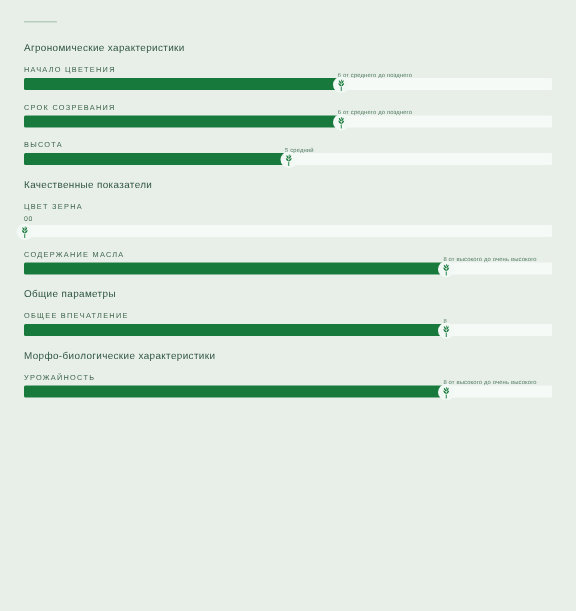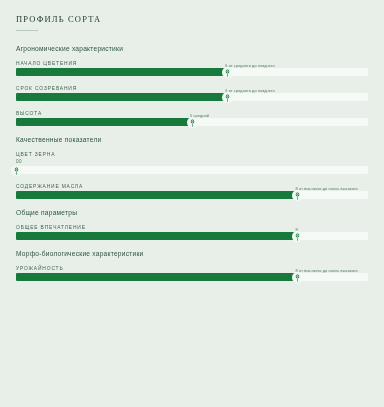--- a/index.html
+++ b/index.html
@@ -111,21 +111,20 @@
   }
   .bar-marker svg {
     display: block;
   }
 </style>
 </head>
 <body>
 
 <div class="page">
 
-  <h1 class="doc-title">ПРОФИЛЬ СОРТА</h1>
 
   <div class="title-rule"></div>
 
   <div id="sections-root">
       <div class="section">
         <div class="section-title">Агрономические характеристики</div>
         <div class="metric">
           <div class="metric-label">НАЧАЛО ЦВЕТЕНИЯ</div>
           <div class="bar-zone">
             <div class="bar-caption" style="left: 60%;">6 от среднего до позднего</div>

